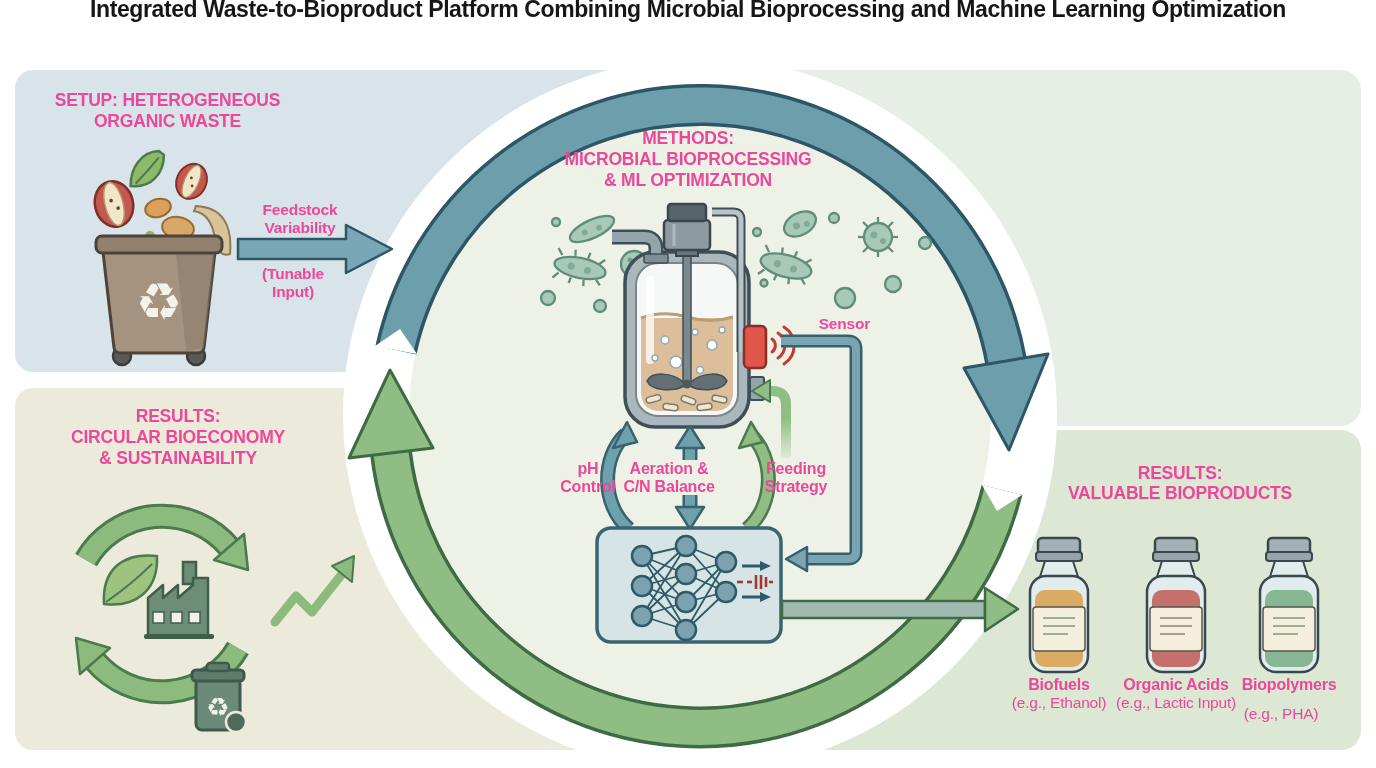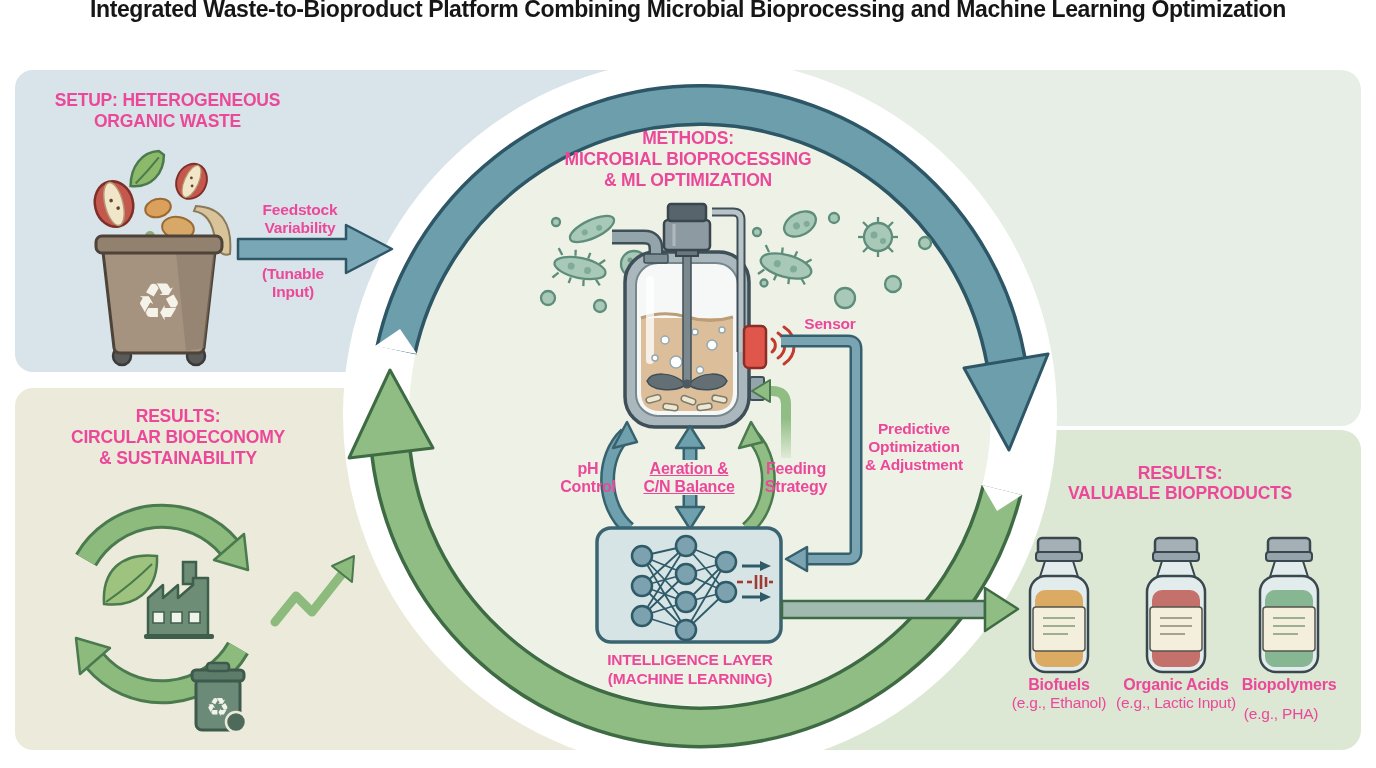--- a/index.html
+++ b/index.html
@@ -7,21 +7,21 @@
          font-family:"Liberation Sans",sans-serif;}
   #art{position:absolute;left:0;top:0;}
   .lbl{position:absolute;font-family:"Liberation Sans",sans-serif;font-weight:bold;color:#ec4899;
        text-align:center;white-space:pre-line;letter-spacing:-0.2px;line-height:18px;}
   .title{font-size:23px;letter-spacing:-0.4px;color:#161616;}
   .h1{font-size:17.5px;line-height:21px;}
   .sub{font-size:15.5px;line-height:18px;}
   .ctl{font-size:16px;line-height:18px;}
   .prod-name{font-size:16px;line-height:18px;}
   .prod-ex{font-size:15.5px;font-weight:normal;line-height:18px;}
-  .left{text-align:center;}
+  .left{text-align:right;}
 </style>
 </head>
 <body>
 
 <div id="stage">
 
 <svg id="art" width="1376" height="768" viewBox="0 0 1376 768">
 
   <rect x="15" y="70" width="645" height="302" rx="18" fill="#d8e4e9"></rect>
   <rect x="662" y="70" width="699" height="356" rx="20" fill="#e6eee6"></rect>
@@ -391,30 +391,25 @@
 <div class="lbl sub" style="left:233px;top:265px;width:120px;">(Tunable
 Input)</div>
 
 <div class="lbl h1" style="left:538px;top:128px;width:300px;">METHODS:
 MICROBIAL BIOPROCESSING
 &amp; ML OPTIMIZATION</div>
 <div class="lbl sub left" style="left:790px;top:315px;width:80px;">Sensor</div>
 
 <div class="lbl ctl" style="left:547px;top:460px;width:82px;">pH
 Control</div>
-<div class="lbl ctl" style="left:630px;top:460px;width:118px;text-decoration:underline;">Aeration &amp;
+<div class="lbl ctl" style="left:610px;top:460px;width:118px;">Aeration &amp;
 C/N Balance</div>
 <div class="lbl ctl" style="left:748px;top:460px;width:96px;">Feeding
 Strategy</div>
 
-<div class="lbl sub" style="left:850px;top:420px;width:128px;">Predictive
-Optimization
-&amp; Adjustment</div>
-<div class="lbl sub" style="left:580px;top:650px;width:220px;line-height:19px;">INTELLIGENCE LAYER
-(MACHINE LEARNING)</div>
 
 <div class="lbl h1" style="left:38px;top:406px;width:280px;">RESULTS:
 CIRCULAR BIOECONOMY
 &amp; SUSTAINABILITY</div>
 
 <div class="lbl h1" style="left:1030px;top:463px;width:300px;line-height:20px;">RESULTS:
 VALUABLE BIOPRODUCTS</div>
 
 <div class="lbl prod-name" style="left:999px;top:676px;width:120px;">Biofuels</div>
 <div class="lbl prod-ex" style="left:999px;top:694px;width:120px;">(e.g., Ethanol)</div>

